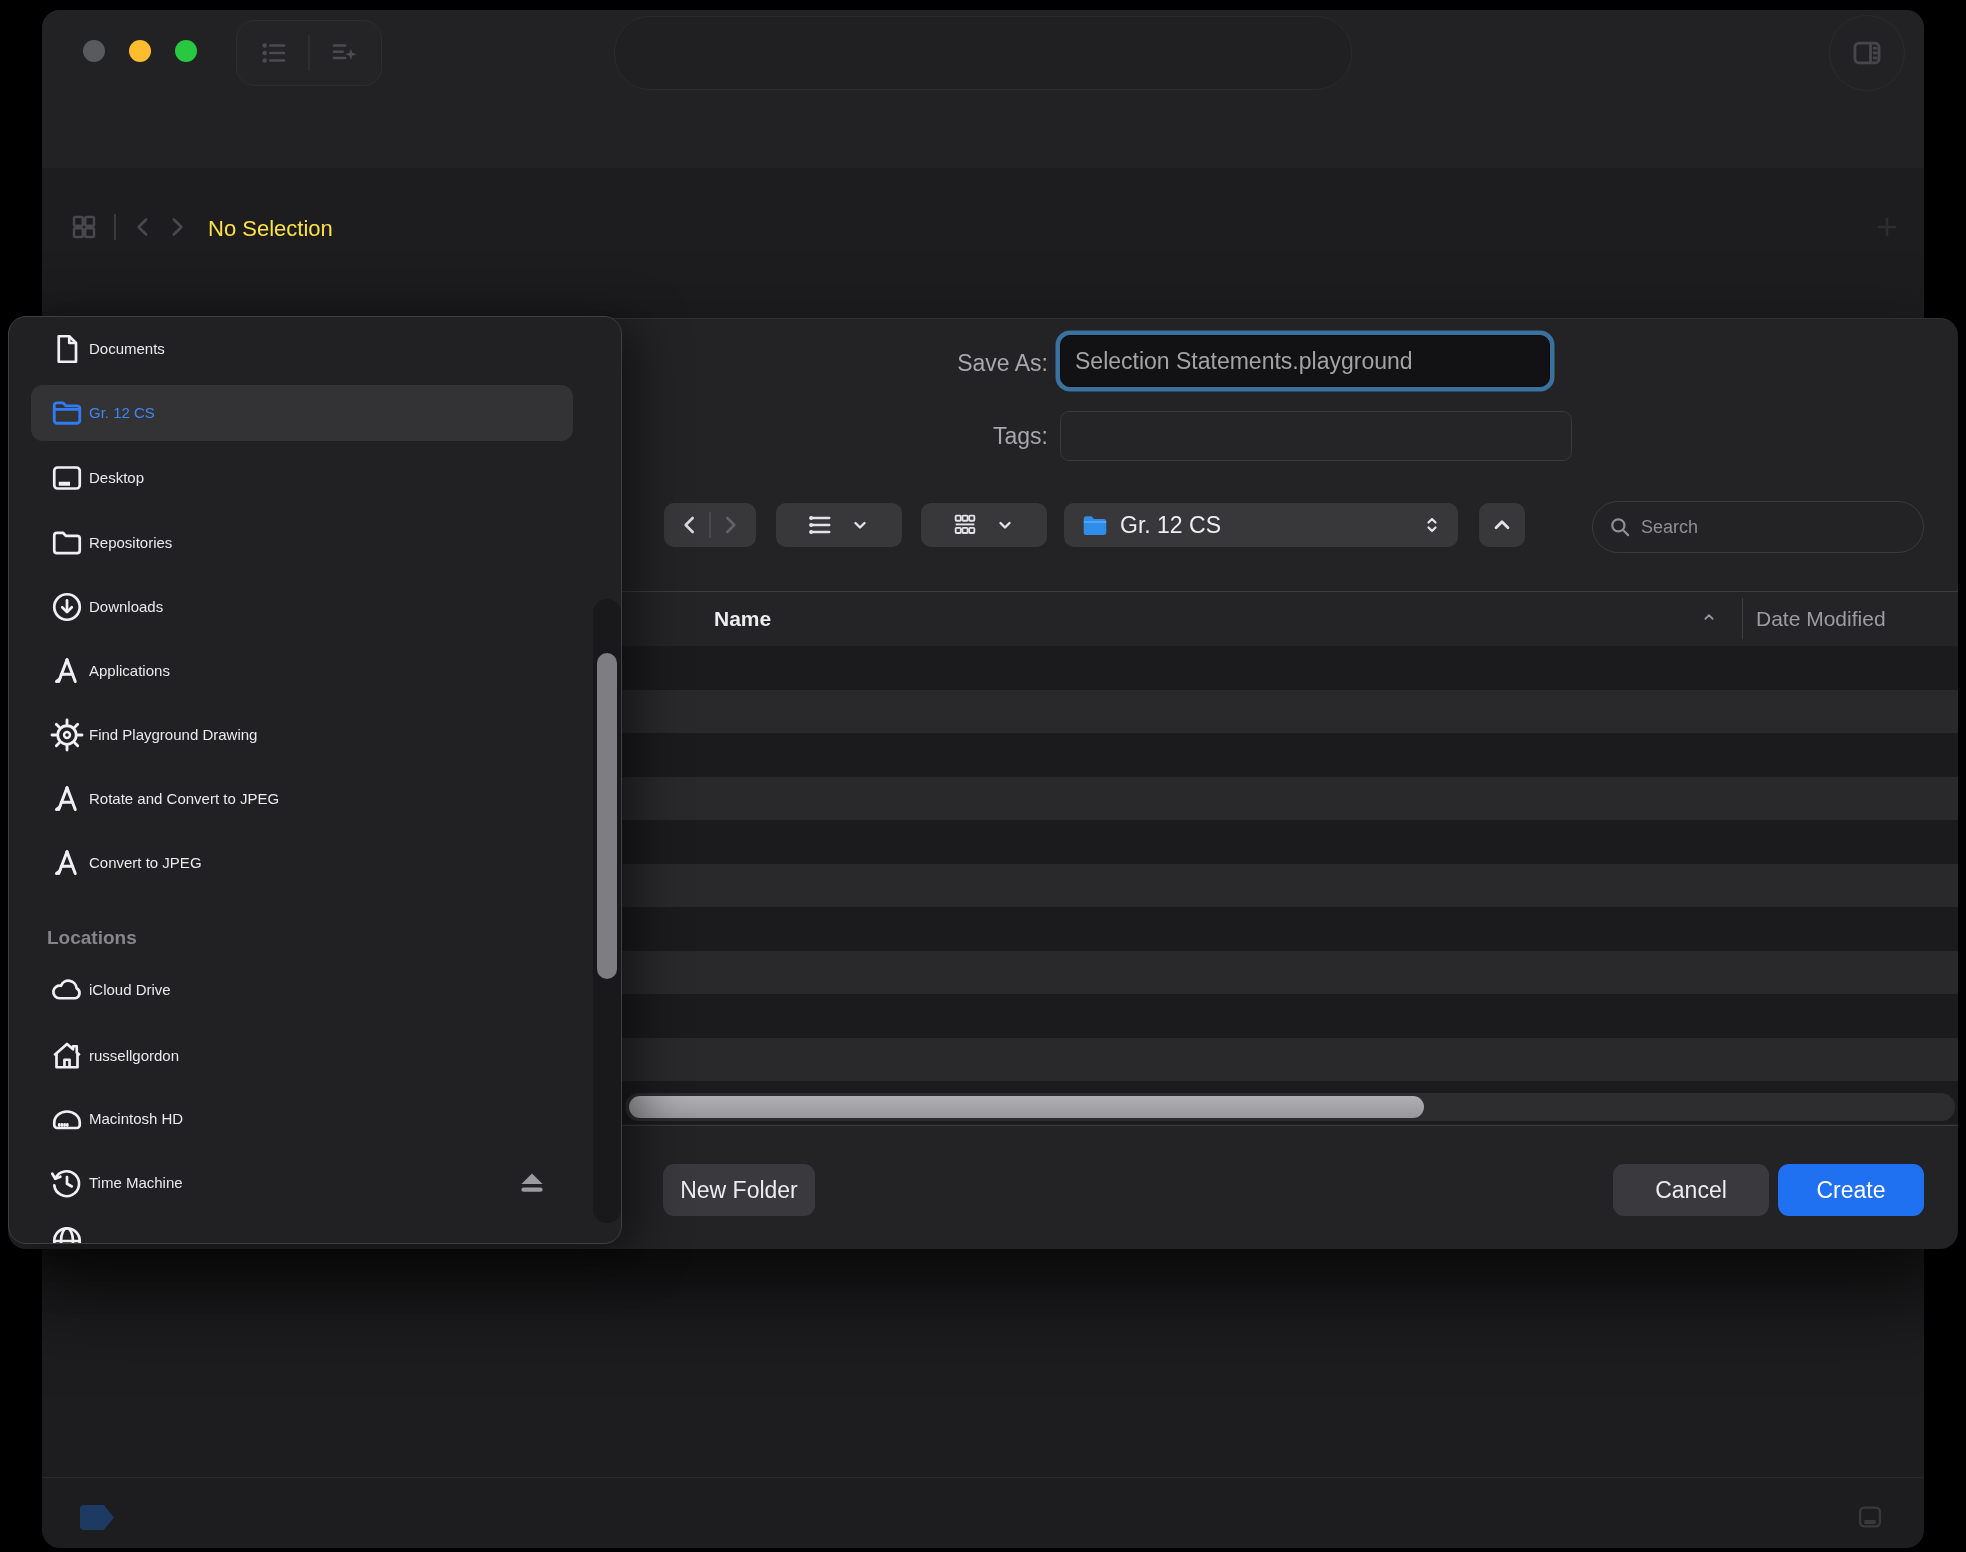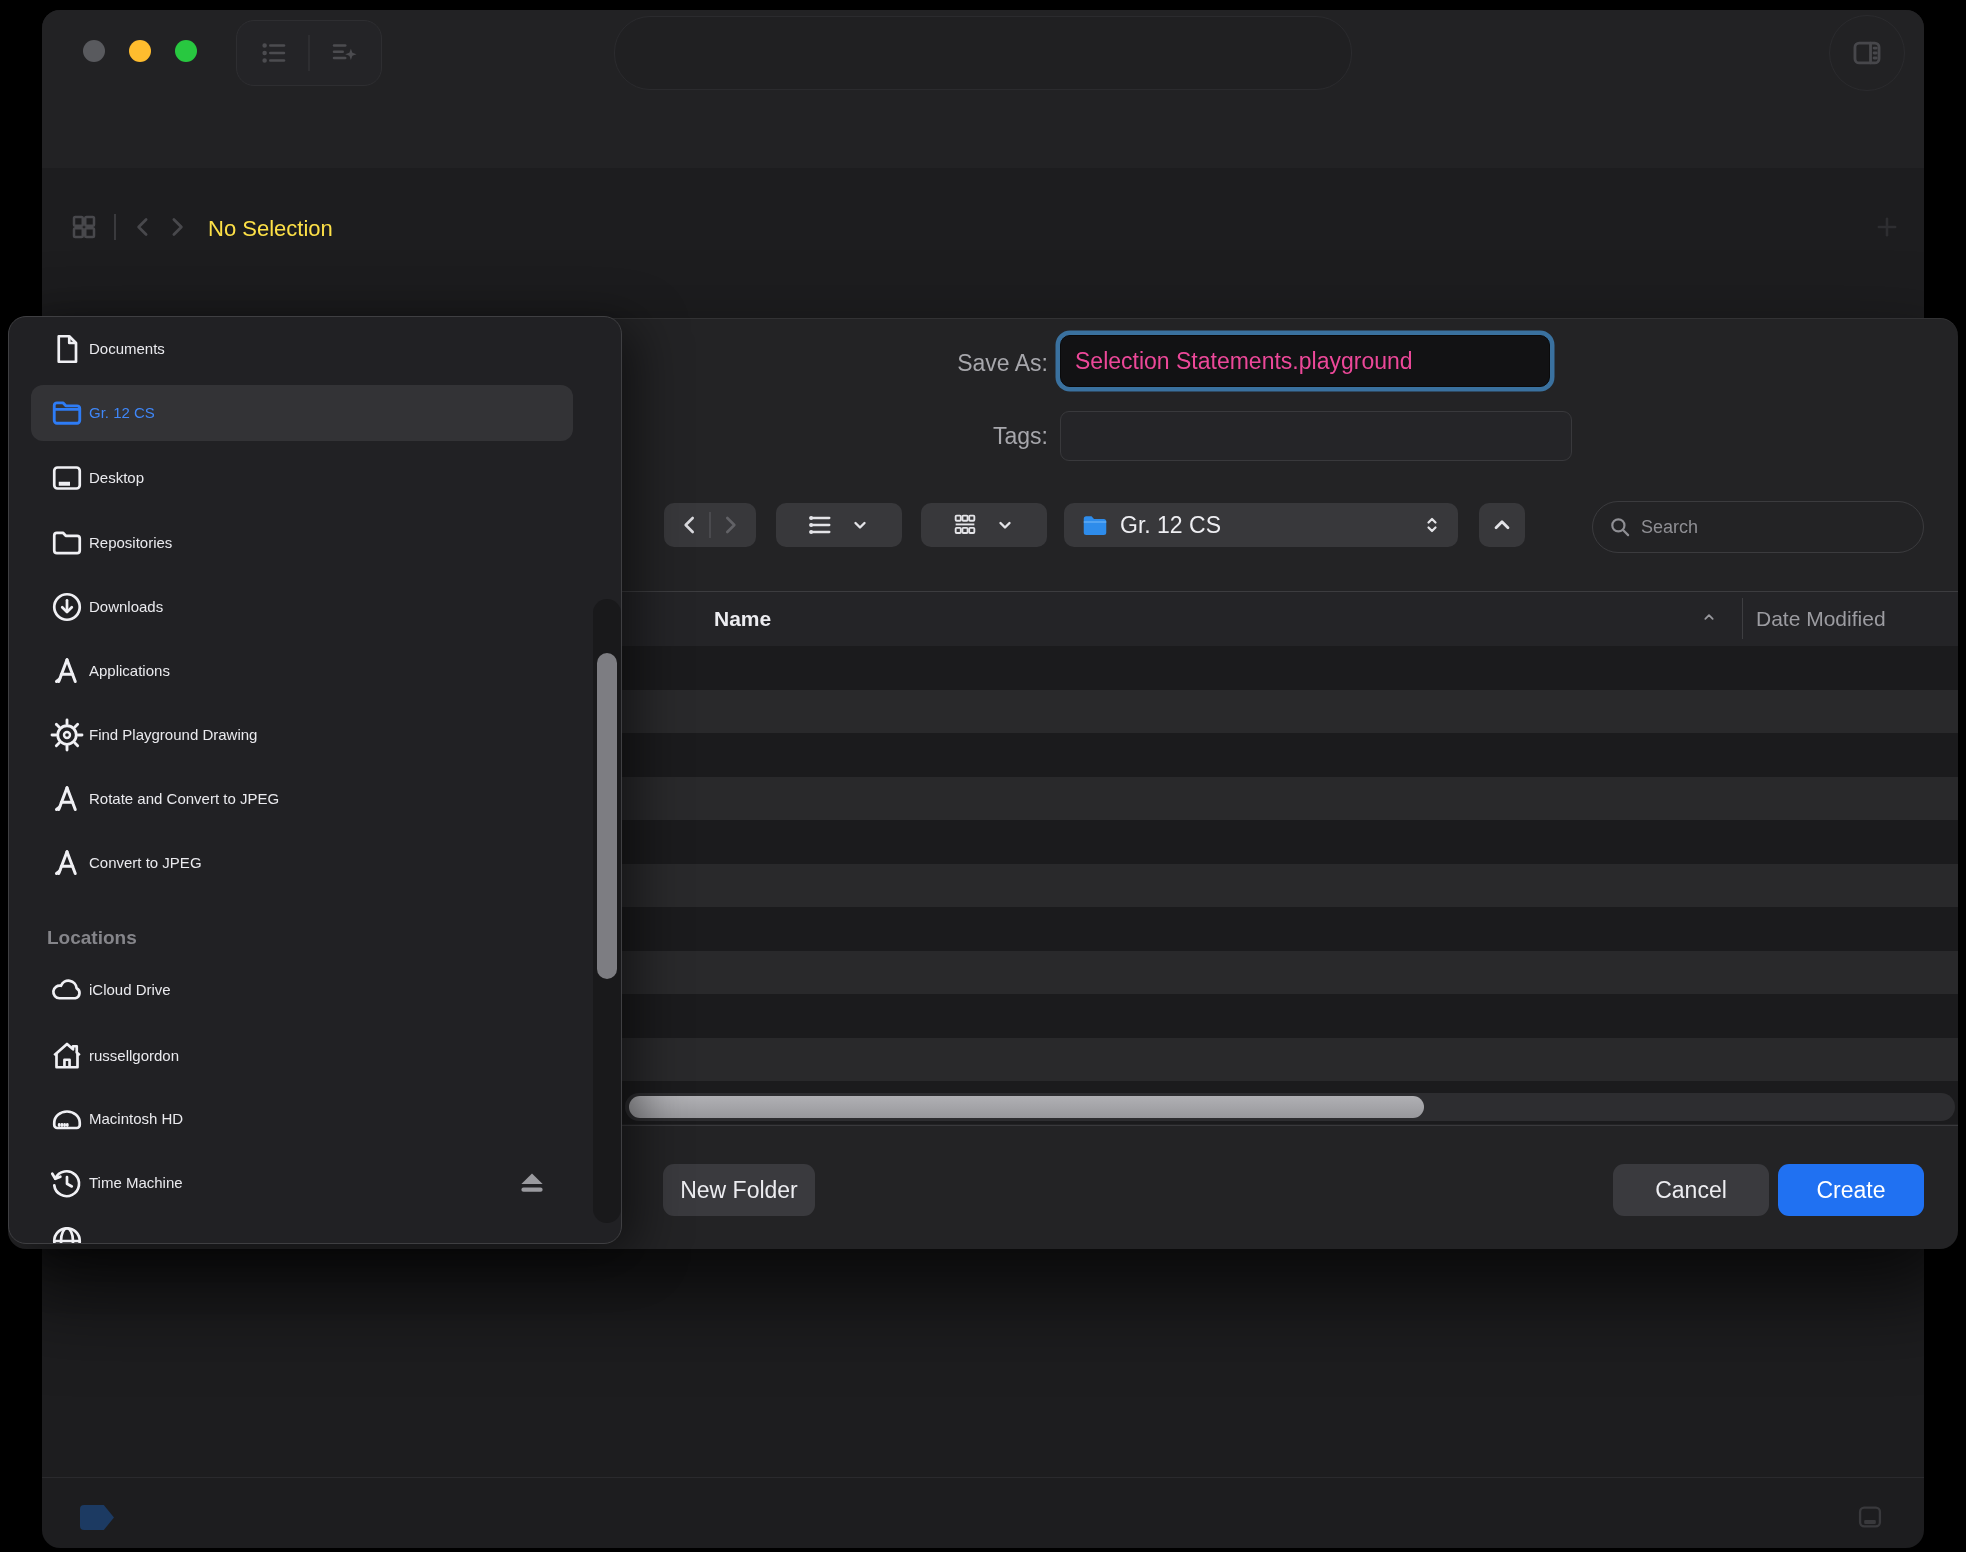--- a/index.html
+++ b/index.html
@@ -17,21 +17,21 @@
   .crumbbar{position:absolute;left:0;top:96px;width:100%;height:62px;}
   .crumbtext{position:absolute;left:166px;top:108px;height:30px;line-height:30px;font-size:22px;color:#fde047;}
   .bottomstrip{position:absolute;left:0;top:1467px;width:100%;height:71px;border-top:1px solid #2a2a2d;border-radius:0 0 18px 18px;}
   .tagshape{position:absolute;left:38px;top:27px;width:34px;height:25px;background:#1c3a62;border-radius:4px;
             clip-path:polygon(0 0,70% 0,100% 50%,70% 100%,0 100%);}
   
   .sheet{position:absolute;left:8px;top:318px;width:1950px;height:930px;background:#232325;border-radius:18px;
          border-top:1px solid rgba(255,255,255,.07);box-shadow:0 40px 90px rgba(0,0,0,.75);}
   .fieldlabel{position:absolute;width:188px;text-align:right;font-size:23px;color:#a7a7ac;}
   .saveas-field{position:absolute;left:1052px;top:16px;width:460px;height:50px;background:#121214;border:1px solid #0a0a0b;
-                border-radius:10px;box-shadow:0 0 0 4.5px #3a719f;color:#ec4899;font-size:23px;padding:0 14px;
+                border-radius:10px;box-shadow:0 0 0 4.5px #3a719f;color:#a3a3a3;font-size:23px;padding:0 14px;
                 font-family:"Liberation Sans","DejaVu Sans",sans-serif;outline:none;}
   .tags-field{position:absolute;left:1052px;top:92px;width:486px;height:48px;background:#252528;border:1px solid #39393c;
               border-radius:9px;color:#f2f2f5;font-size:22px;padding:0 12px;outline:none;
               font-family:"Liberation Sans","DejaVu Sans",sans-serif;}
   .tbtn{position:absolute;top:184px;height:44px;background:#38383b;border-radius:10px;display:flex;align-items:center;justify-content:center;}
   .folder-label{font-size:23px;color:#eeeef2;margin-left:10px;}
   .search{position:absolute;left:1584px;top:182px;width:332px;height:52px;border:1.5px solid #3b3b3e;border-radius:26px;
           display:flex;align-items:center;padding-left:14px;box-sizing:border-box;color:#8f8f94;font-size:18px;gap:8px;}
   .listheader{position:absolute;left:614px;top:272px;width:1336px;height:69px;background:#242427;
               border-top:1px solid #3c3c3f;border-bottom:1px solid #3c3c3f;box-sizing:border-box;}

